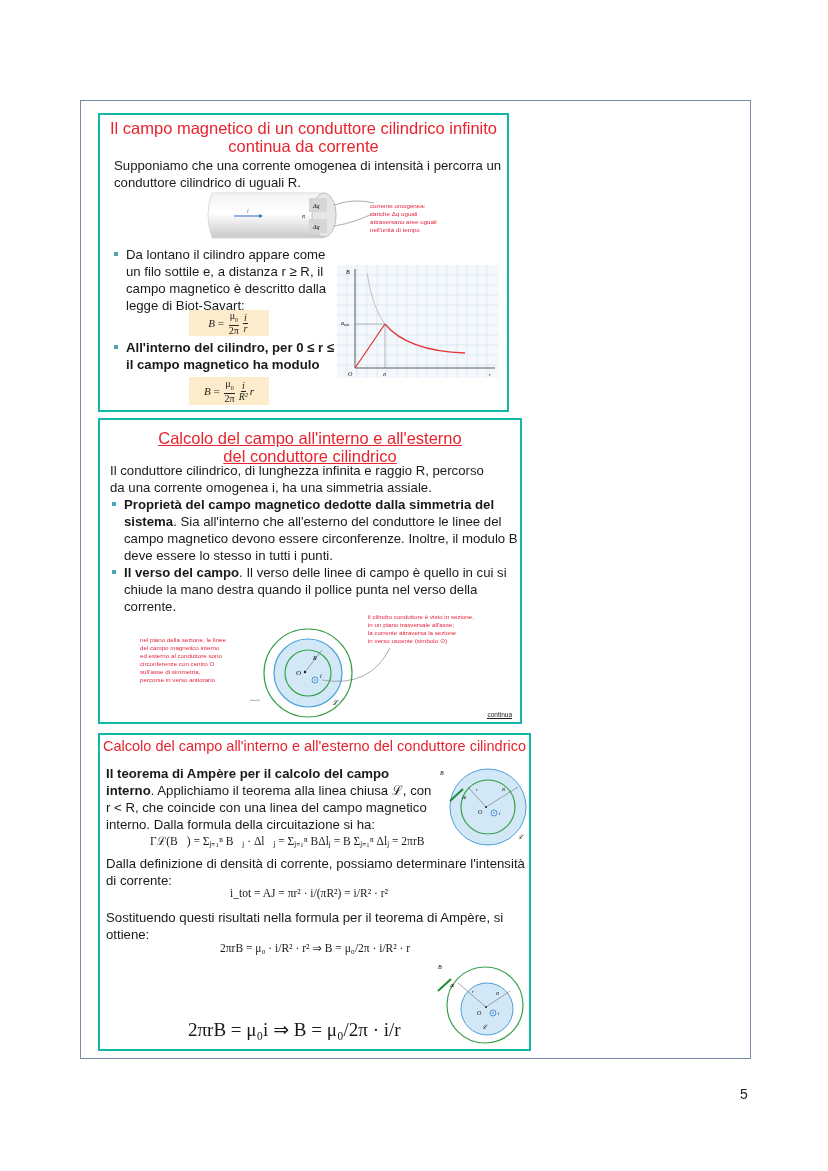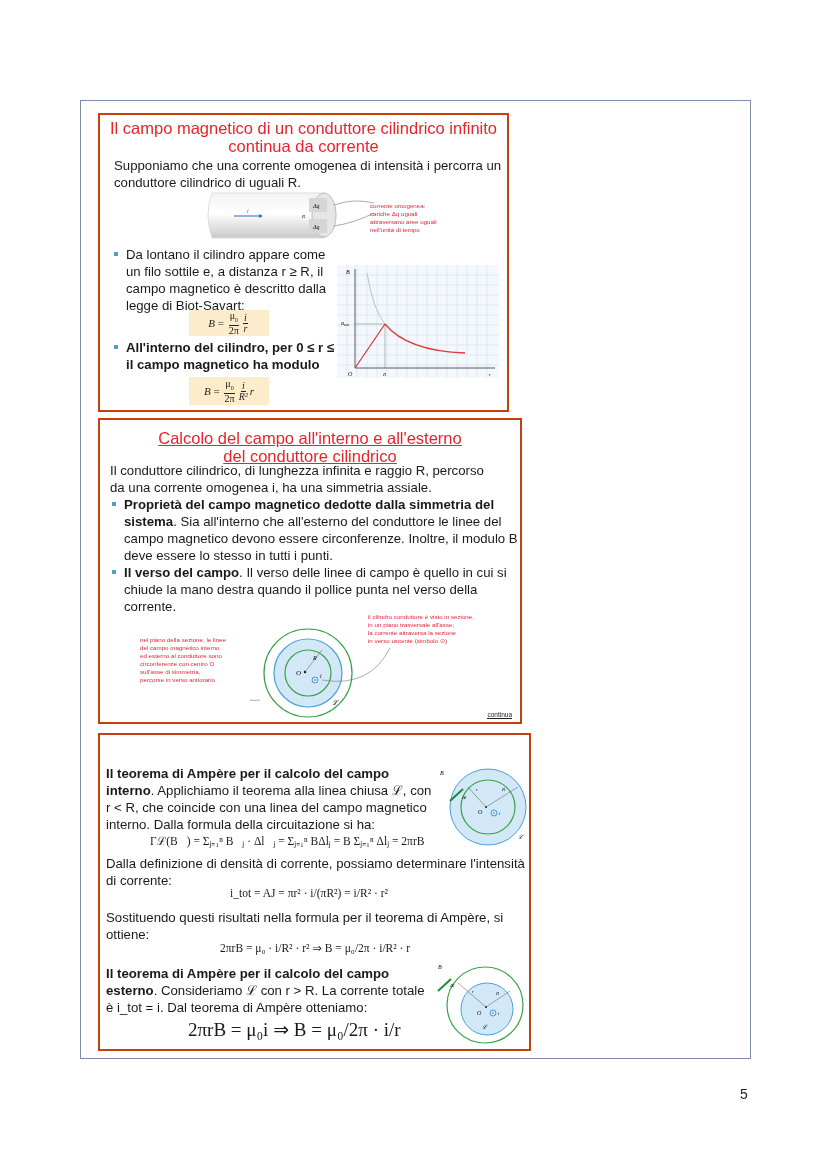--- a/index.html
+++ b/index.html
@@ -1,18 +1,18 @@
 <!DOCTYPE html>
 <html><head>
 <meta charset="utf-8">
 <style>
   html,body{margin:0;padding:0;background:#fff;}
   body{width:828px;height:1171px;position:relative;overflow:hidden;font-family:"Liberation Sans",sans-serif;color:#1a1a1a;}
   .frame{position:absolute;left:80px;top:100px;width:671px;height:959px;border:1px solid #7a8ca8;box-sizing:border-box;}
-  .slide{position:absolute;border:2px solid #c2410c;box-sizing:border-box;background:#fff;overflow:hidden;}
+  .slide{position:absolute;border:2px solid #14b8a6;box-sizing:border-box;background:#fff;overflow:hidden;}
   .s1{left:98px;top:113px;width:411px;height:299px;}
   .s2{left:98px;top:418px;width:424px;height:306px;}
   .s3{left:98px;top:733px;width:433px;height:318px;}
   .title{color:#e8232d;text-align:center;font-size:16.5px;line-height:18px;}
   .txt{font-size:13.2px;line-height:17px;}
   .red-small{color:#e5243b;font-size:6.2px;line-height:8px;}
   .bullet{position:relative;padding-left:16px;}
   .bullet:before{content:"";position:absolute;left:4px;top:6px;width:4px;height:4px;background:#4fa3b5;}
   .math{font-family:"Liberation Serif",serif;font-style:italic;}
   .formula-box{position:absolute;background:#fdeccb;font-family:"Liberation Serif",serif;font-size:11px;display:flex;align-items:center;justify-content:center;}
@@ -179,31 +179,29 @@
     <text x="63" y="42" font-size="6" font-family="Liberation Serif" font-style="italic">R</text>
     <text x="70" y="60" font-size="6" font-family="Liberation Serif" font-style="italic">i</text>
     <text x="82" y="87" font-size="7" font-family="Liberation Serif" font-style="italic">ℒ</text>
     <path d="M-5 65 Q-15 85 10 82" fill="none" stroke="#777" stroke-width="0.6"></path>
     <path d="M140 30 Q120 70 72 62" fill="none" stroke="#777" stroke-width="0.6"></path>
   </svg>
   <div class="abs" style="right:8px;bottom:3px;font-size:6.5px;border-bottom:1px solid #222;">continua</div>
 </div>
 
 <div class="slide s3">
+  <div class="abs" style="left:3px;top:3px;color:#e8232d;font-size:14.5px;white-space:nowrap;">Calcolo del campo all'interno e all'esterno del conduttore cilindrico</div>
   <div class="txt abs" style="left:6px;top:30px;width:330px;">
     <b>Il teorema di Ampère per il calcolo del campo interno</b><span>. Applichiamo il teorema alla linea chiusa ℒ, con r &lt; R, che coincide con una linea del campo magnetico interno. Dalla formula della circuitazione si ha:</span>
   </div>
   <div class="eq" style="left:50px;top:98px;">Γℒ(B⃗) = Σⱼ₌₁ⁿ B⃗ⱼ · Δl⃗ⱼ = Σⱼ₌₁ⁿ BΔlⱼ = B Σⱼ₌₁ⁿ Δlⱼ = 2πrB</div>
   <div class="txt abs" style="left:6px;top:120px;width:420px;">Dalla definizione di densità di corrente, possiamo determinare l'intensità di corrente:</div>
   <div class="eq" style="left:130px;top:152px;">i_tot = AJ = πr² · i/(πR²) = i/R² · r²</div>
   <div class="txt abs" style="left:6px;top:174px;width:420px;">Sostituendo questi risultati nella formula per il teorema di Ampère, si ottiene:</div>
   <div class="eq" style="left:120px;top:206px;">2πrB = μ₀ · i/R² · r²  ⇒  B = μ₀/2π · i/R² · r</div>
-  <div class="txt abs" style="left:6px;top:230px;width:320px;">
-    <b>Il teorema di Ampère per il calcolo del campo esterno</b><span>. Consideriamo ℒ con r &gt; R. La corrente totale è i_tot = i. Dal teorema di Ampère otteniamo:</span>
-  </div>
   <div class="eq" style="left:88px;top:283px;font-size:19px;">2πrB = μ₀i  ⇒  B = μ₀/2π · i/r</div>
   <svg class="abs" style="left:330px;top:22px;" width="100" height="90">
     <circle cx="58" cy="50" r="38" fill="#d2e8f7" stroke="#4aa0dc" stroke-width="1"></circle>
     <circle cx="58" cy="50" r="27" fill="none" stroke="#3aa04a" stroke-width="1.2"></circle>
     <circle cx="56" cy="50" r="1" fill="#111"></circle>
     <line x1="56" y1="50" x2="88" y2="30" stroke="#555" stroke-width="0.5"></line>
     <line x1="56" y1="50" x2="38" y2="30" stroke="#555" stroke-width="0.5"></line>
     <line x1="20" y1="44" x2="33" y2="32" stroke="#1f8a3a" stroke-width="2"></line>
     <circle cx="64" cy="56" r="3" fill="none" stroke="#2e7fd0" stroke-width="0.8"></circle>
     <circle cx="64" cy="56" r="0.8" fill="#2e7fd0"></circle>

